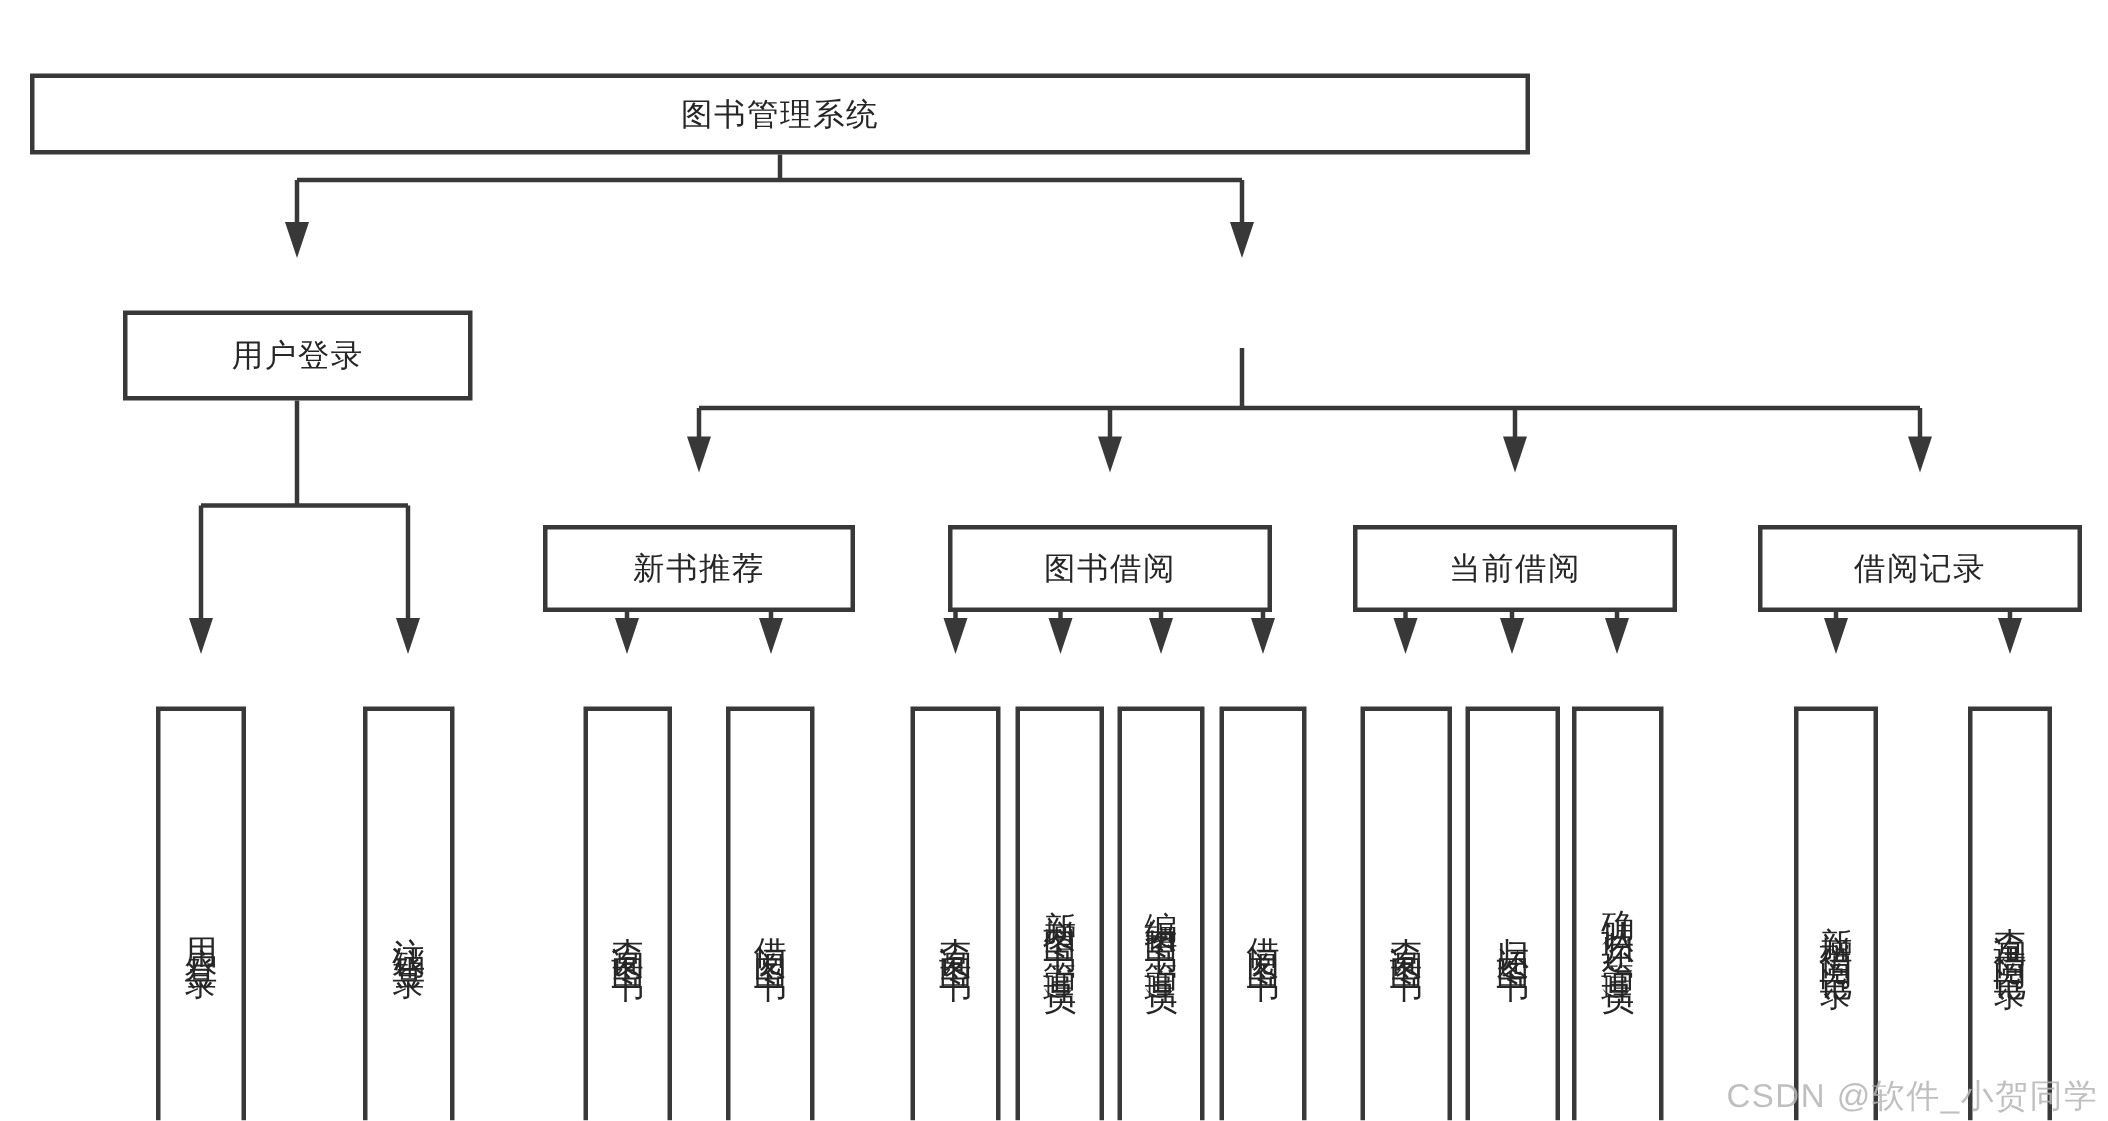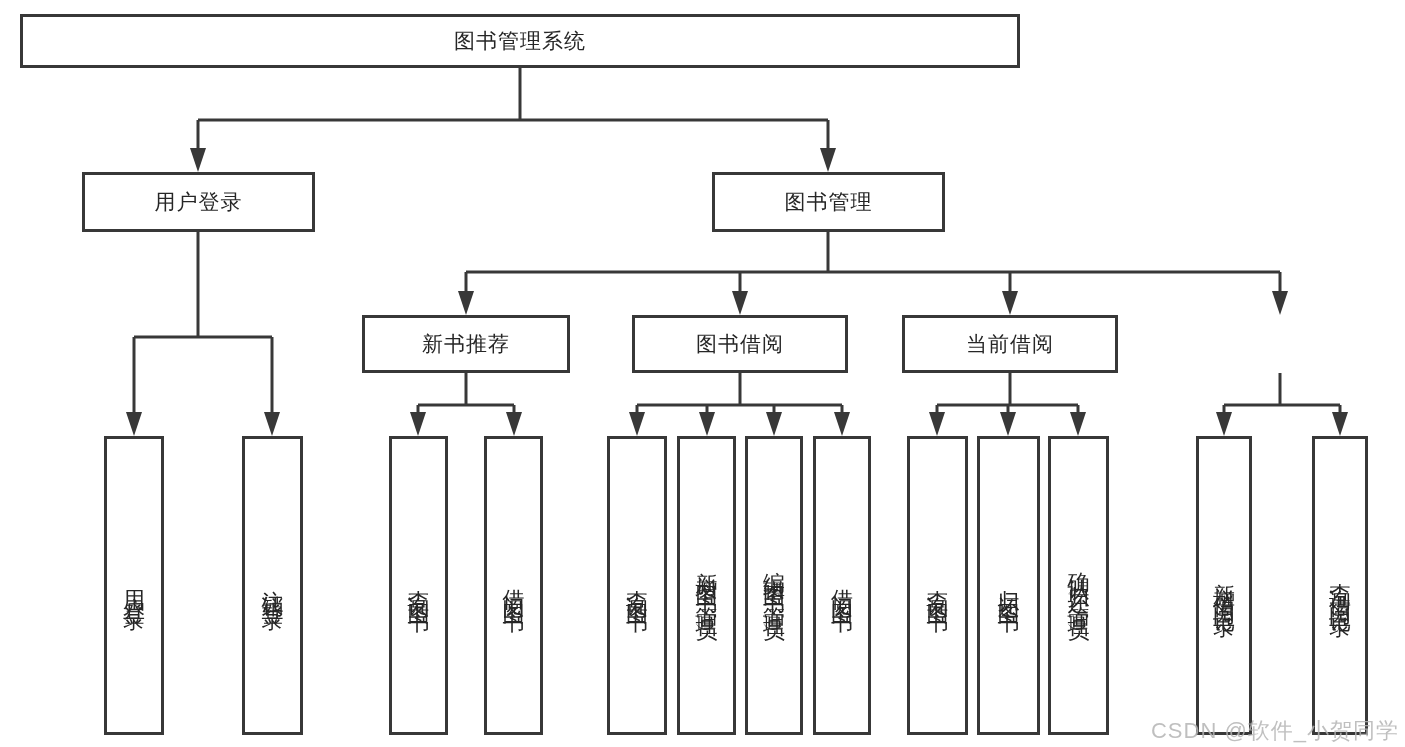--- a/index.html
+++ b/index.html
@@ -24,20 +24,21 @@
   .node {
     position: absolute;
     box-sizing: border-box;
     background: #ffffff;
     border: 3px solid var(--line, #383838);
     display: flex;
     align-items: center;
     justify-content: center;
     color: var(--text, #262626);
     z-index: 2;
+    margin-top: 35px;
   }
   .hnode { font-size: 21px; letter-spacing: 1px; }
   .vnode { top: 436px; height: 299px; }
   .vtext {
     writing-mode: vertical-rl;
     text-orientation: mixed;
     font-size: 22px;
     line-height: 1.0;
     letter-spacing: 7px;
     white-space: nowrap;
@@ -147,33 +148,33 @@
     </g>
   </svg>
 
   <div class="node hnode b-root">
     <span>图书管理系统</span>
   </div>
 
   <div class="node hnode b-l2a">
     <span>用户登录</span>
   </div>
-  <div class="node hnode b-l2b">
-    <span>图书管理</span>
-  </div>
 
   <div class="node hnode b-l3b">
     <span>图书借阅</span>
   </div>
   <div class="node hnode b-l3a">
     <span>新书推荐</span>
   </div>
   <div class="node hnode b-l3c">
     <span>当前借阅</span>
   </div>
+  <div class="node hnode b-l3d">
+    <span>借阅记录</span>
+  </div>
 
   <div class="node vnode b-g1a">
     <span class="vtext">用户登录</span>
   </div>
   <div class="node vnode b-g1b">
     <span class="vtext">注销登录</span>
   </div>
 
   <div class="node vnode b-g2a">
     <span class="vtext">查询图书</span>

